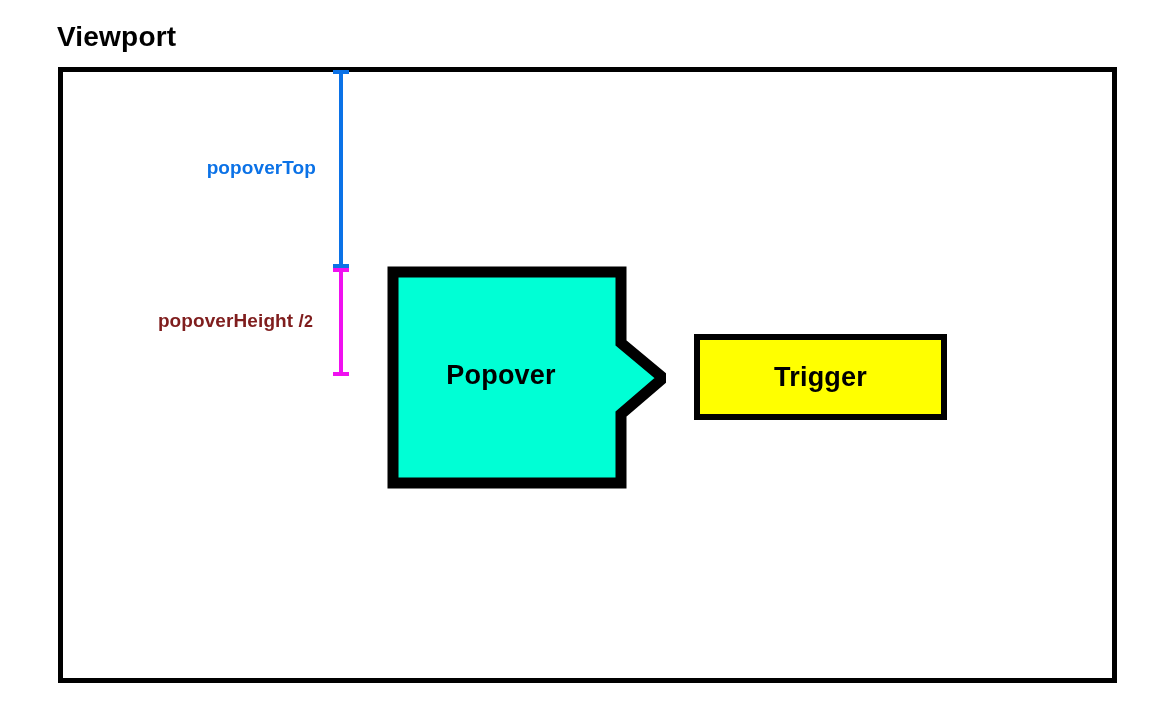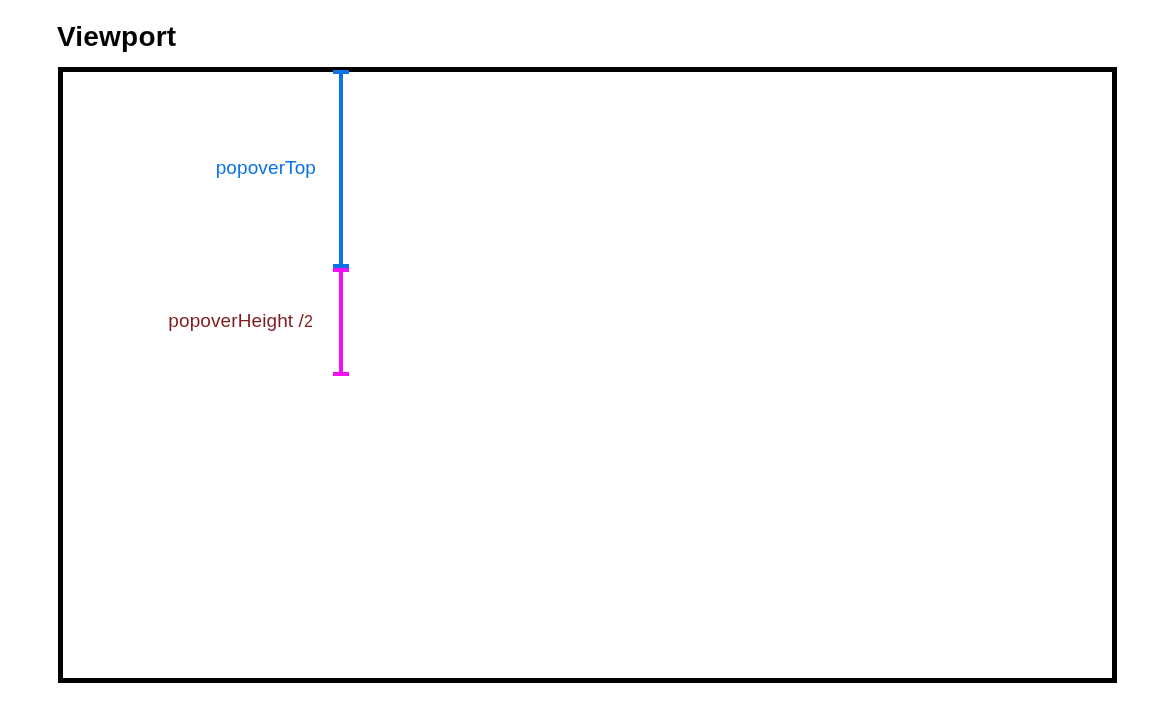--- a/index.html
+++ b/index.html
@@ -73,21 +73,21 @@
     left: 339px;
     top: 268px;
     height: 108px;
     background: #F010F0;
   }
   #popover-half-measure .measure-cap { background: #F010F0; }
 
   .measure-label {
     position: absolute;
     font-size: 19px;
-    font-weight: 400;
+    font-weight: 700;
     white-space: nowrap;
     letter-spacing: 0.1px;
   }
   #popover-top-label {
     color: #0B72E7;
     right: 857px;      
     top: 157px;
   }
   #popover-half-label {
     color: #7f1d1d;
@@ -156,15 +156,24 @@
     <div class="measure-cap cap-bottom"></div>
   </div>
   <div id="popover-top-label" class="measure-label">popoverTop</div>
 
   <div id="popover-half-measure" class="measure-line">
     <div class="measure-cap cap-top"></div>
     <div class="measure-cap cap-bottom"></div>
   </div>
   <div id="popover-half-label" class="measure-label"><span>popoverHeight /</span><span class="denominator">2</span></div>
 
+  <div id="popover">
+    <svg width="282" height="226" viewBox="0 0 282 226">
+      <path d="M 9 9 L 237 9 L 237 80 L 279 115 L 237 151 L 237 220 L 9 220 Z" fill="#00FFD5" stroke="#000000" stroke-width="11" stroke-linejoin="miter"></path>
+    </svg>
+    <div id="popover-label">Popover</div>
+  </div>
 
+  <div id="trigger">
+    <span id="trigger-label">Trigger</span>
+  </div>
 
 </div>
 
 </body></html>

